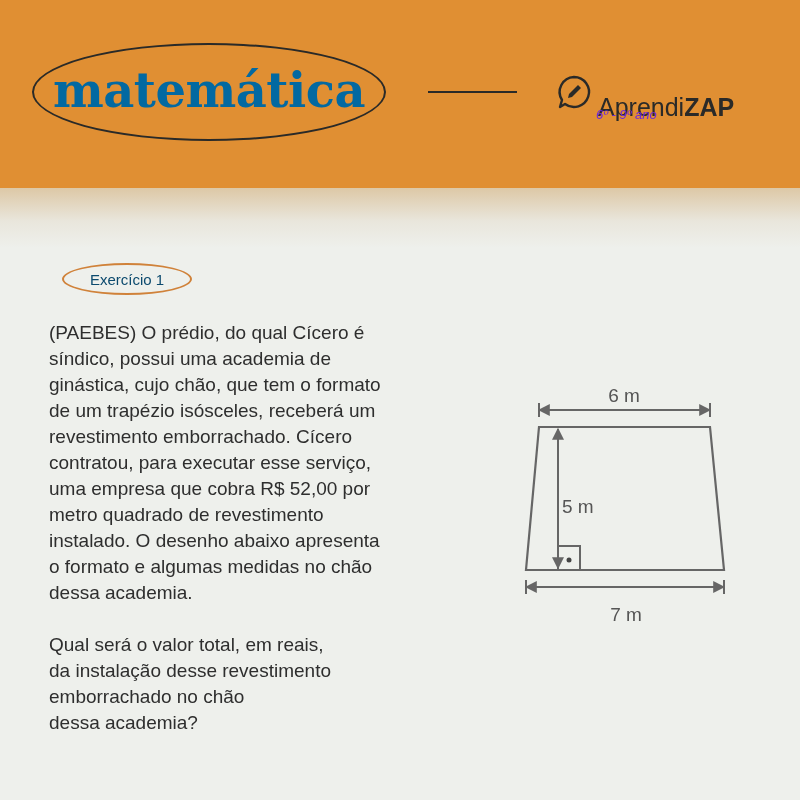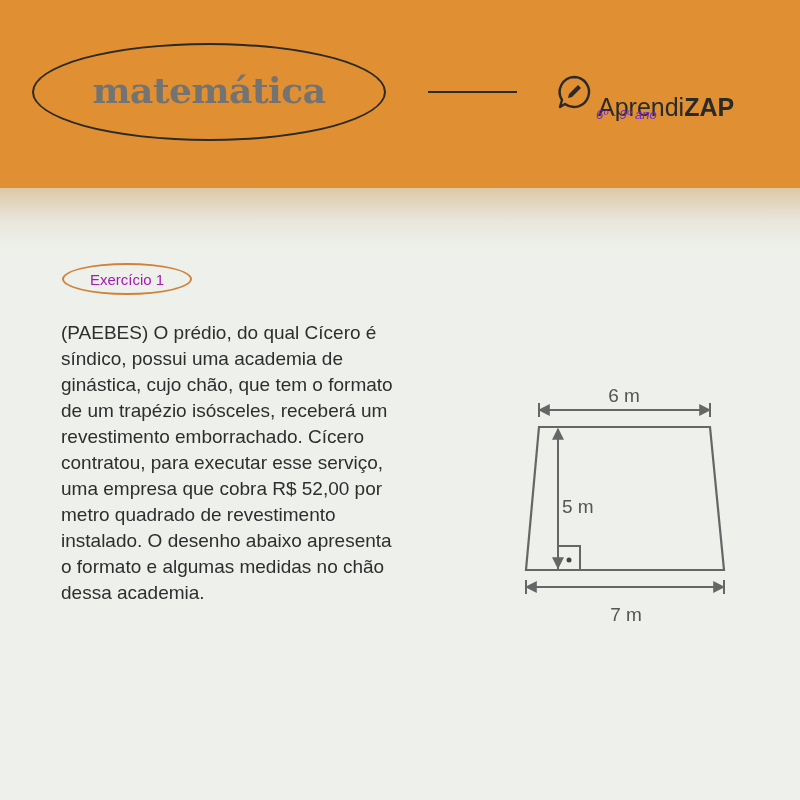--- a/index.html
+++ b/index.html
@@ -17,21 +17,21 @@
     position: absolute; left: 0; top: 188px; width: 800px; height: 60px;
     background: linear-gradient(to bottom, #ddc8a6 0%, #e9e6dc 55%, #eef0ec 100%);
   }
   .subject-oval {
     position: absolute; left: 32px; top: 43px; width: 354px; height: 98px;
     border: 2px solid #2a2a28; border-radius: 50%; box-sizing: border-box;
     display: flex; align-items: center; justify-content: center;
   }
   .subject-title {
     font-family: "DejaVu Serif", "Liberation Serif", serif;
-    font-size: 36px; font-weight: bold; color: #737373; letter-spacing: -0.5px;
+    font-size: 48px; font-weight: bold; color: #0369a1; letter-spacing: -0.5px;
     margin-top: -4px;
   }
   .divider {
     position: absolute; left: 428px; top: 91px; width: 89px; height: 2px;
     background: #2a2a28;
   }
   .brand { position: absolute; left: 556px; top: 74px; }
   .brand-icon { position: absolute; left: 0; top: 0; width: 36px; height: 36px; }
   .brand-name {
     position: absolute; left: 42px; top: 18px; white-space: nowrap;
@@ -40,24 +40,24 @@
   .brand-name .light { font-weight: normal; }
   .brand-name .bold { font-weight: bold; }
   .brand-grade {
     position: absolute; left: 40px; top: 33px; white-space: nowrap;
     font-size: 13px; font-style: italic; color: #6d28d9;
   }
   .badge {
     position: absolute; left: 62px; top: 263px; width: 130px; height: 32px;
     border: 2px solid #d0823a; border-radius: 50%; box-sizing: border-box;
     display: flex; align-items: center; justify-content: center;
-    font-size: 15px; color: #a21caf;
+    font-size: 15px; color: #0c4a6e;
   }
   .question {
-    position: absolute; left: 61px; top: 320px; width: 400px;
+    position: absolute; left: 49px; top: 320px; width: 400px;
     font-size: 19px; line-height: 26px; color: #2e2e2e;
   }
   .question p { margin: 0; white-space: pre-line; }
   .question p + p { margin-top: 26px; }
   .figure { position: absolute; left: 514px; top: 385px; width: 230px; height: 245px; }
   .figure svg { width: 100%; height: 100%; }
   .figure text { font-family: "Liberation Sans", sans-serif; fill: #555; }
 </style>
 </head>
 <body>
@@ -89,20 +89,24 @@
 síndico, possui uma academia de
 ginástica, cujo chão, que tem o formato
 de um trapézio isósceles, receberá um
 revestimento emborrachado. Cícero
 contratou, para executar esse serviço,
 uma empresa que cobra R$ 52,00 por
 metro quadrado de revestimento
 instalado. O desenho abaixo apresenta
 o formato e algumas medidas no chão
 dessa academia.</p>
+  <p>Qual será o valor total, em reais,
+ da instalação desse revestimento
+emborrachado no chão
+dessa academia?</p>
 </div>
 
 <div class="figure">
   <svg viewBox="0 0 230 245">
     <defs>
       <marker id="arr" viewBox="0 0 10 10" refX="9" refY="5" markerWidth="6" markerHeight="6" orient="auto-start-reverse">
         <path d="M0 0 L10 5 L0 10 Z" fill="#666"></path>
       </marker>
     </defs>
 

